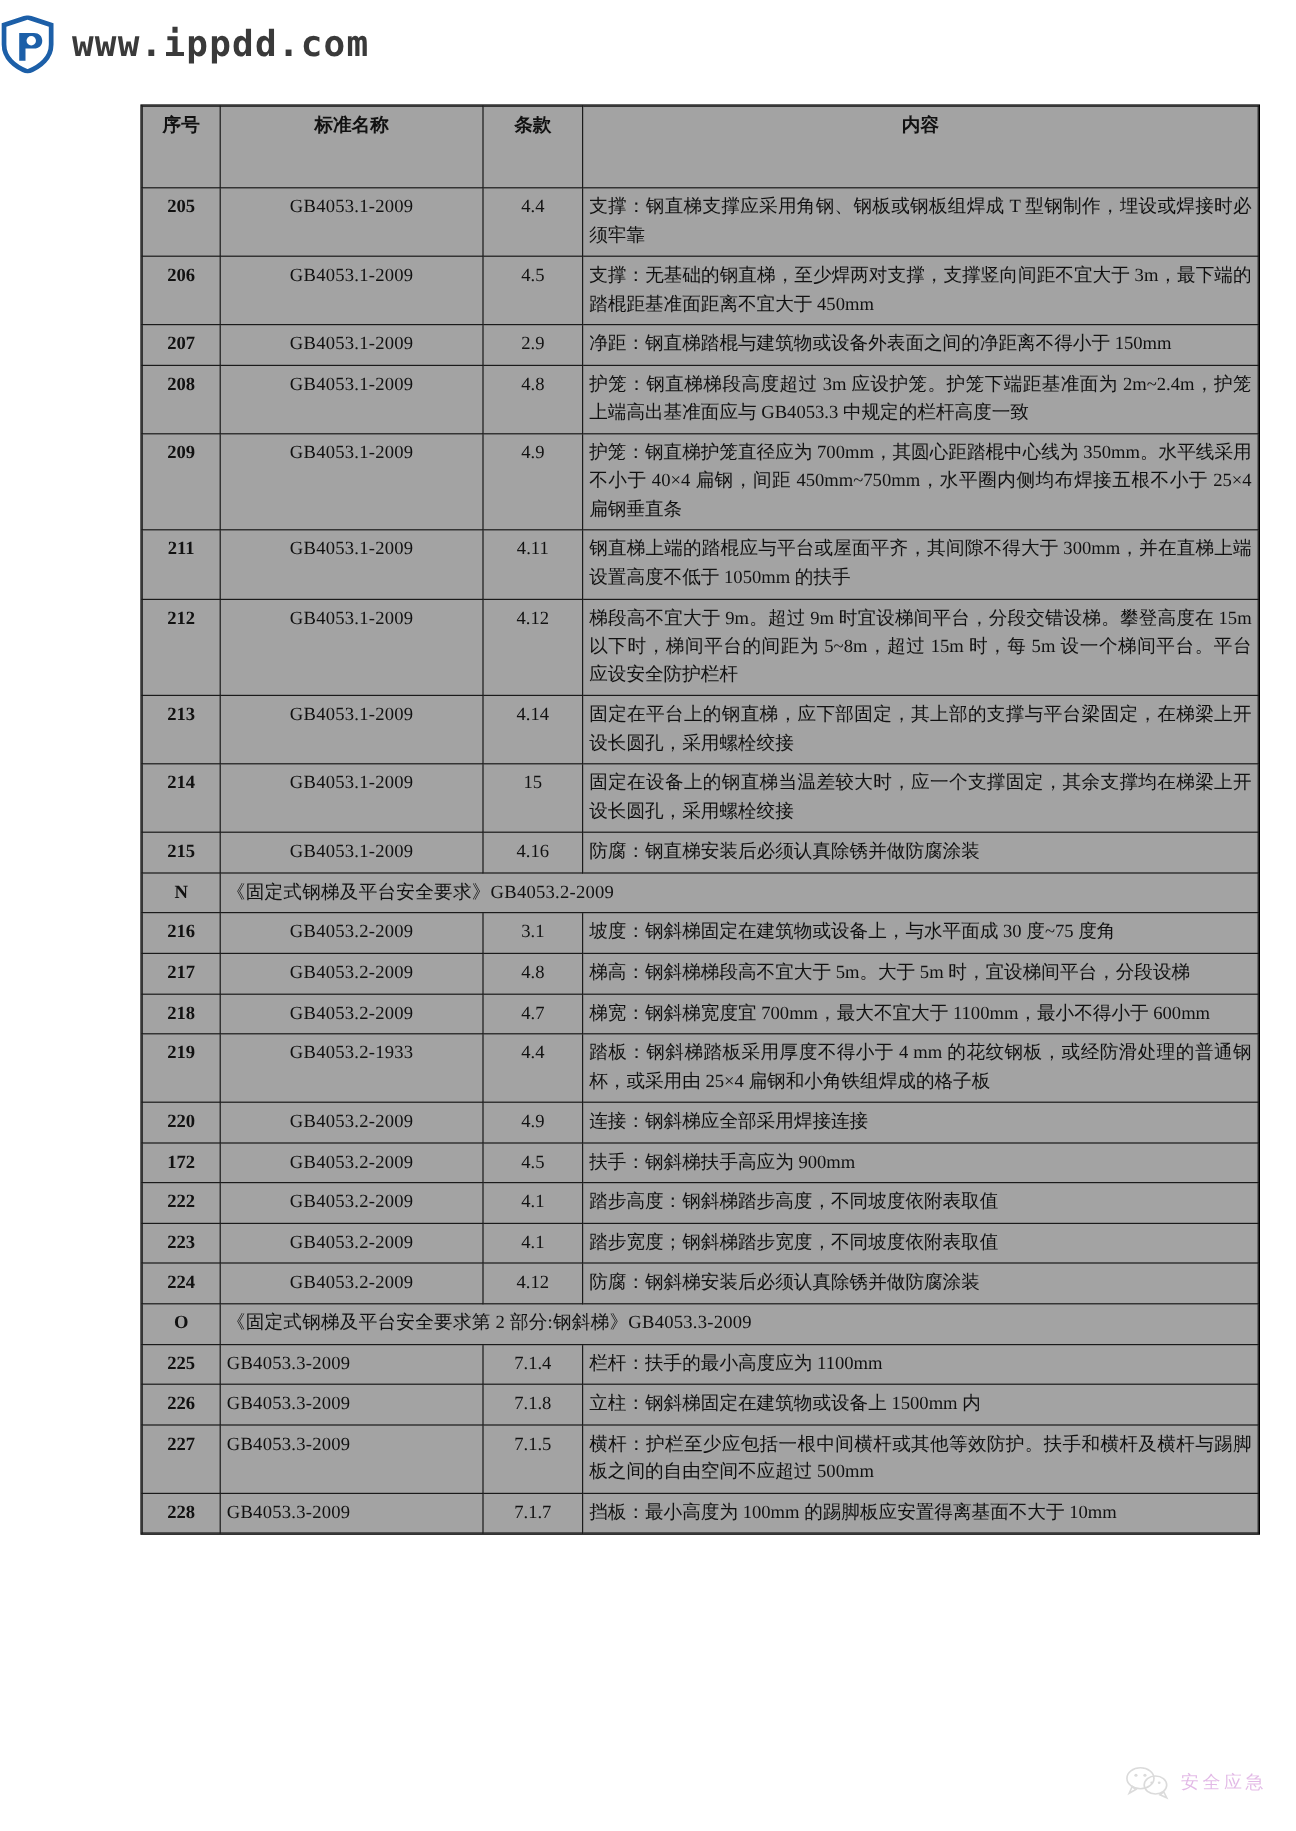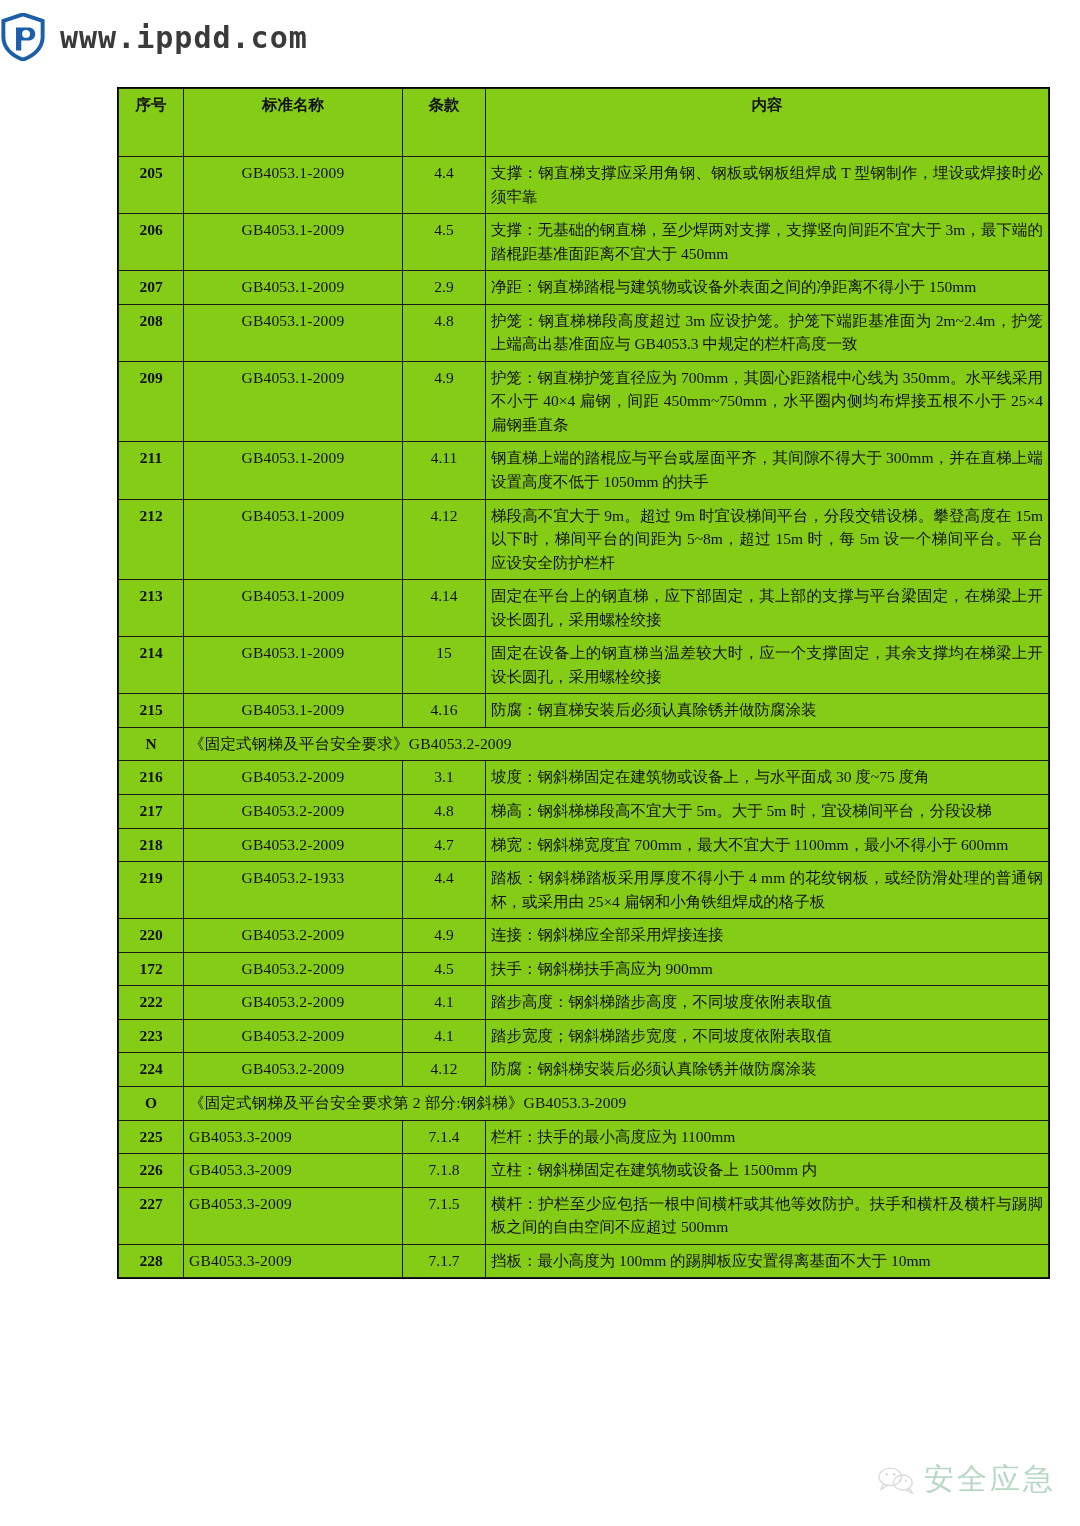--- a/index.html
+++ b/index.html
@@ -45,21 +45,21 @@
   #std-table-wrap {
     position: absolute;
     left: 118px;
     top: 88px;
     width: 890px;
   }
   table#std-table {
     border-collapse: collapse;
     width: 890px;
     table-layout: fixed;
-    background: #84cc16;
+    background: #a3a3a3;
   }
   table#std-table td, table#std-table th {
     border: 1px solid #1a1a1a;
     vertical-align: top;
     padding: 4px 5px 5px 5px;
     font-size: 15.5px;
     line-height: 1.52;
     color: #111;
   }
   
@@ -138,22 +138,22 @@
     align-items: center;
     opacity: 0.30;
   }
   #wechat-icon {
     width: 40px;
     height: 30px;
     margin-right: 8px;
     flex: 0 0 auto;
   }
   #footer-watermark-text {
-    font-size: 30px;
-    color: #15803d;
+    font-size: 15px;
+    color: #a21caf;
     letter-spacing: 3px;
     font-family: "Liberation Serif", "DejaVu Serif", serif;
   }
 </style>
 </head>
 <body>
 
 <div id="header-bar">
   <svg id="site-logo" viewBox="0 0 100 110" xmlns="http://www.w3.org/2000/svg">
     <path d="M50 3 L95 18 L95 55 C95 80 75 98 50 107 C25 98 5 80 5 55 L5 18 Z" fill="none" stroke="#1c5fa8" stroke-width="9"></path>

